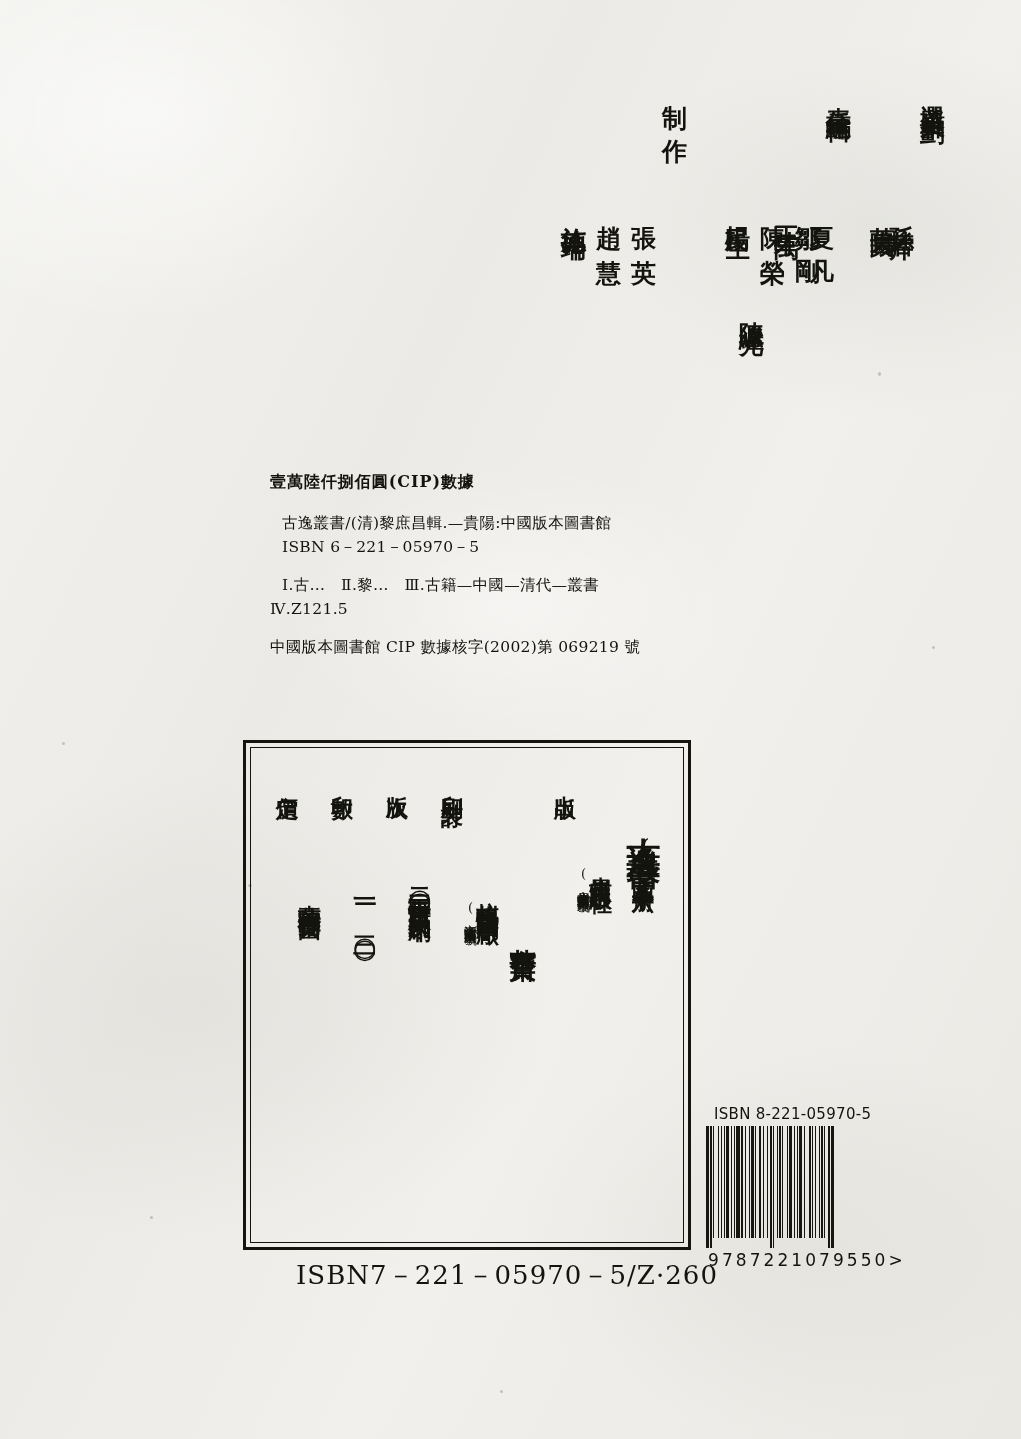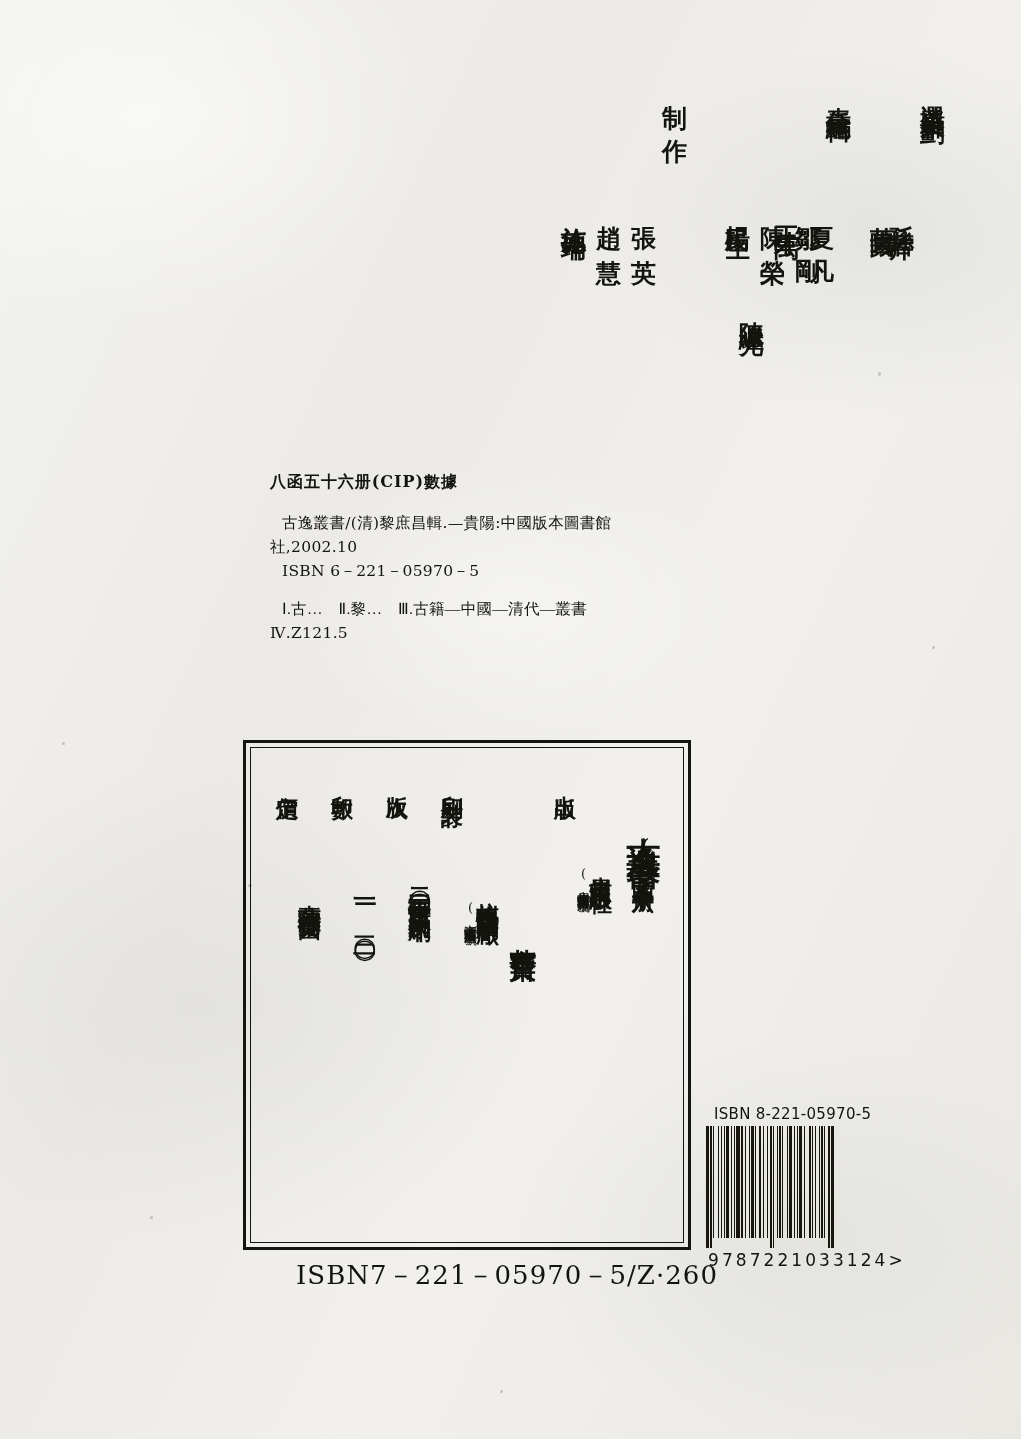--- a/index.html
+++ b/index.html
@@ -82,21 +82,21 @@
   }
   .cip-title {
     font-weight: 700;
     font-size: 16px;
     letter-spacing: 0.06em;
     margin-bottom: 16px;
   }
   .cip-line { white-space: nowrap; }
   .cip-p { margin-bottom: 14px; }
   .pad-1 { padding-left: 12px; }
-  .pad-2 { padding-left: 12px; font-family: Liberation Serif, serif; }
+  .pad-2 { padding-left: 12px; }
 
   
   .colophon {
     position: absolute;
     left: 243px;
     top: 740px;
     width: 448px;
     height: 510px;
     border: 3px solid #15150f;
     padding: 4px;
@@ -254,30 +254,30 @@
     <div class="vcol cred-name" style="padding-top:0px;">夏　凡</div>
   </div>
   <div class="group-gap"></div>
   <div class="credit-group">
     <div class="vcol cred-name" style="padding-top:0px;">莫貴陽</div>
     <div style="width:52px"></div>
   </div>
 </div>
 
 <div class="cip">
-  <div class="cip-title">八函五十六册(CIP)數據</div>
+  <div class="cip-title">壹萬陸仟捌佰圓(CIP)數據</div>
   <div class="cip-p">
     <div class="cip-line pad-1">古逸叢書/(清)黎庶昌輯.—貴陽:中國版本圖書館</div>
-    <div class="cip-line">社,2002.10</div>
     <div class="cip-line pad-1">ISBN 6－221－05970－5</div>
   </div>
   <div class="cip-p">
     <div class="cip-line pad-2">Ⅰ.古…　Ⅱ.黎…　Ⅲ.古籍—中國—清代—叢書</div>
     <div class="cip-line">Ⅳ.Z121.5</div>
   </div>
+  <div class="cip-line">中國版本圖書館 CIP 數據核字(2002)第 069219 號</div>
 </div>
 
 <div class="colophon">
   <div class="colophon-inner">
 
     <div class="colo-col colo-title">
       <span>古逸叢書</span><span class="sub">(八函五十六册)</span>
     </div>
 
     <div class="col-space"></div>
@@ -388,18 +388,18 @@
       <div class="bar" style="width: 1.05px; height: 112px; background: transparent;"></div>
       <div class="bar" style="width: 1.05px; height: 112px; background: rgb(23, 23, 15);"></div>
       <div class="bar" style="width: 3.15px; height: 112px; background: transparent;"></div>
       <div class="bar" style="width: 1.05px; height: 122px; background: rgb(23, 23, 15);"></div>
       <div class="bar" style="width: 1.05px; height: 122px; background: transparent;"></div>
       <div class="bar" style="width: 3.15px; height: 122px; background: rgb(23, 23, 15);"></div>
     </div>
   <div class="barcode-digits">
     <span>9</span>
     <span>787221</span>
-    <span>033124</span>
+    <span>079550</span>
     <span>&gt;</span>
   </div>
 </div>
 
 <div class="isbn-bottom">ISBN7－221－05970－5/Z·260</div>
 
 </body></html>

